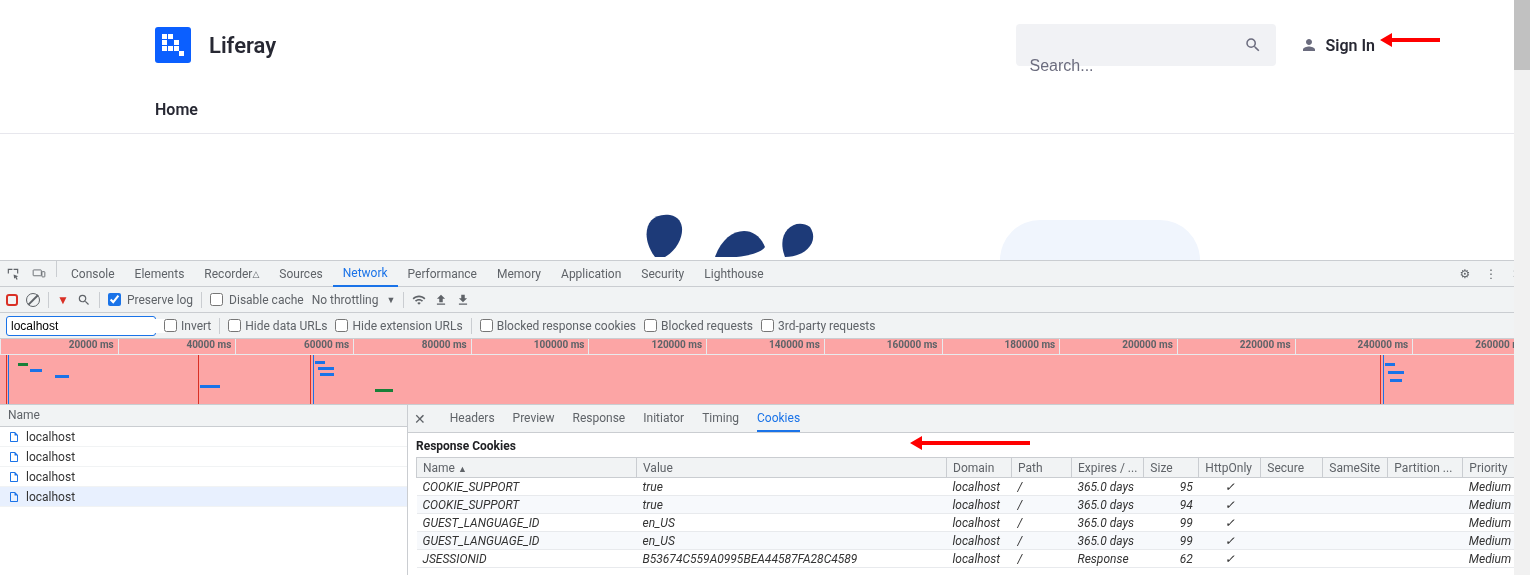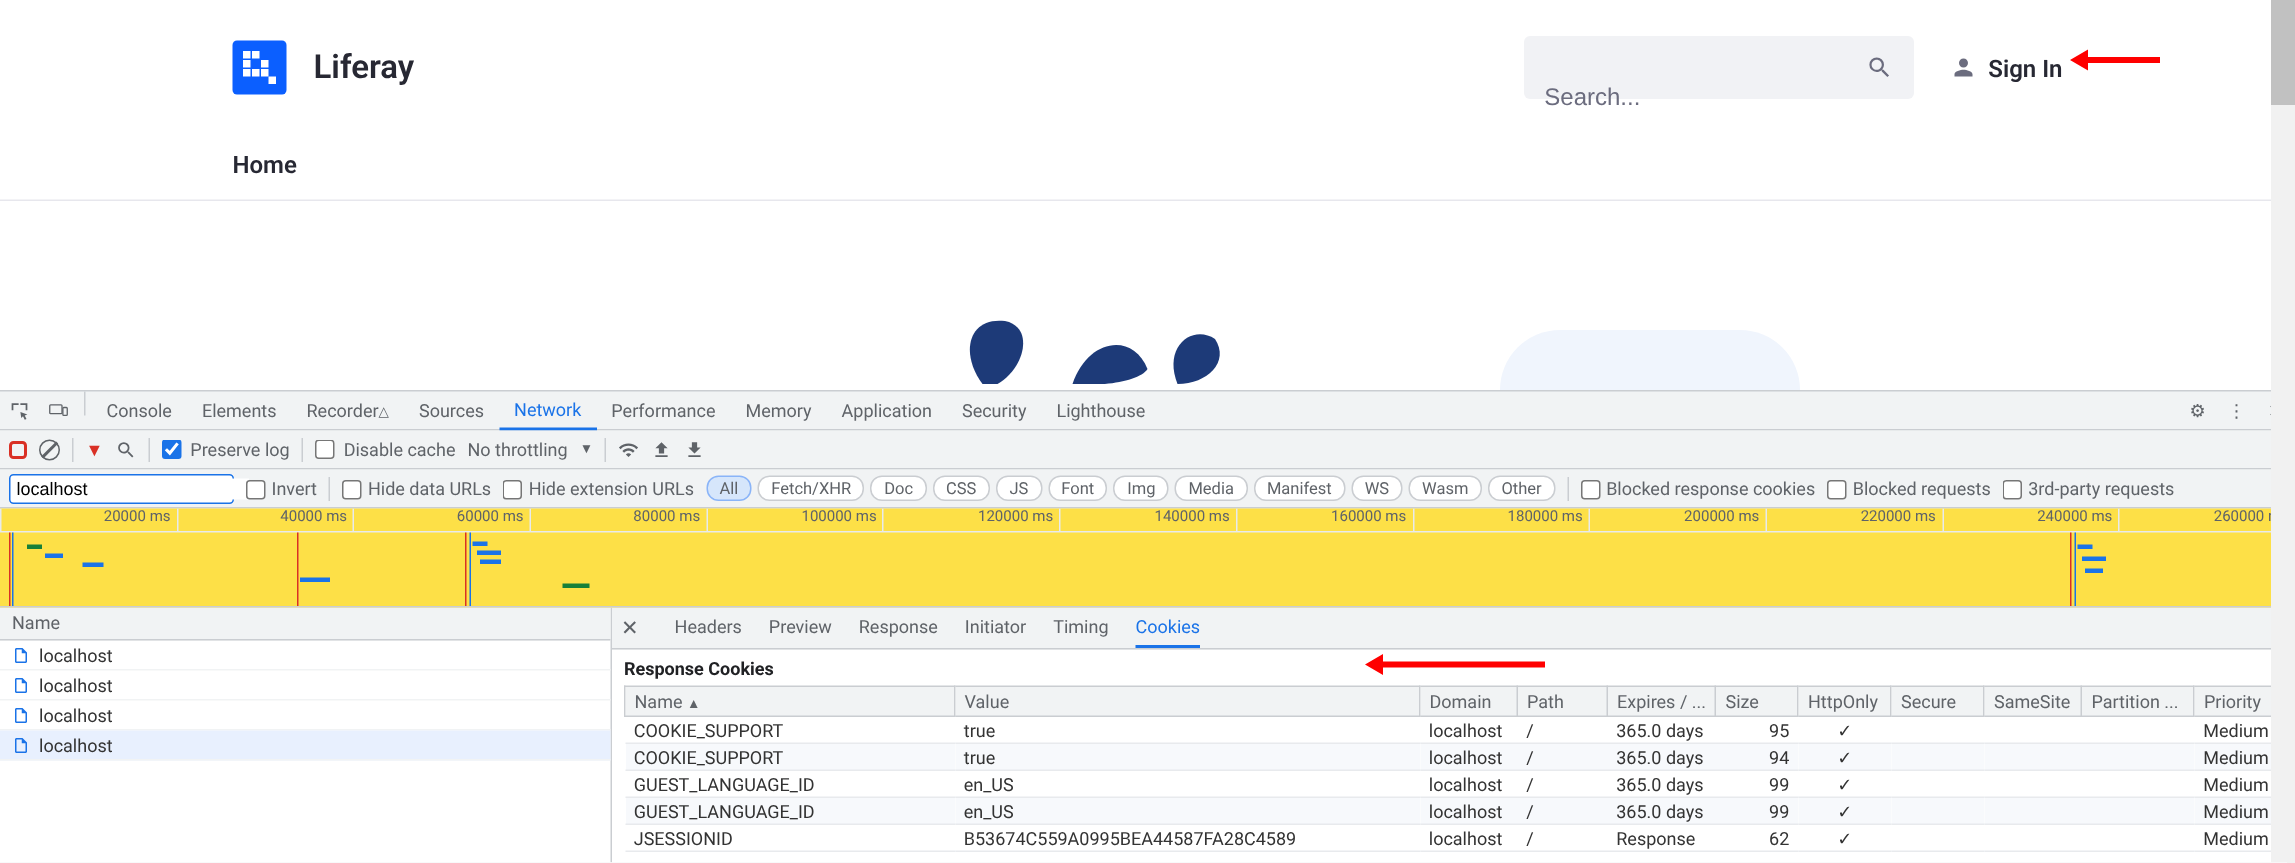--- a/index.html
+++ b/index.html
@@ -42,23 +42,23 @@
   .dt-toolbar .funnel { color: #d93025; }
   .dt-toolbar .sep { width:1px; height:16px; background:#cacdd1; }
   .dt-toolbar input[type=checkbox] { accent-color: #1a73e8; margin-right: 2px; }
   .dt-toolbar label { display:flex; align-items:center; gap:4px; }
   
   .dt-filterbar { display: flex; align-items: center; height: 26px; border-bottom: 1px solid #cacdd1; background: #f1f3f4; padding: 0 6px; gap: 8px; font-size: 12px; color: #5f6368; flex-wrap: nowrap; }
   .filter-input-wrap { display:flex; align-items:center; border:1px solid #1a73e8; background:#fff; border-radius:3px; height:20px; padding: 0 4px; width: 150px; }
   .filter-input-wrap input { border:none; outline:none; flex:1; font-size:12px; }
   .chip { border:1px solid #cacdd1; border-radius:8px; padding: 1px 8px; font-size:11px; background:#fff; cursor:pointer; }
   .chip.active { background:#d6e6fb; border-color:#8ab4f8; }
-  .dt-filterbar label { display:flex; align-items:flex-end; gap:4px; }
-  
-  .timeline { height: 66px; border-bottom: 1px solid #cacdd1; background:#fde047; position:relative; overflow:hidden; }
+  .dt-filterbar label { display:flex; align-items:center; gap:4px; }
+  
+  .timeline { height: 66px; border-bottom: 1px solid #cacdd1; background:#fca5a5; position:relative; overflow:hidden;font-weight:bold; }
   .timeline-ruler { height:16px; border-bottom:1px solid #e8eaed; display:flex; font-size:10px; color:#5f6368; }
   .timeline-ruler div { flex:1; text-align:right; padding-right:4px; border-left:1px solid #e8eaed; }
   .timeline-body { position:relative; height:50px; }
   .tl-mark { position:absolute; top:0; bottom:0; width:1px; background:#d93025; }
   .tl-mark2 { position:absolute; top:0; bottom:0; width:1px; background:#1a73e8; }
   .tl-bar { position:absolute; height:3px; background:#1a73e8; }
   .tl-bar.g { background:#188038; }
   
   .dt-body { flex:1; display:flex; background:#fff; overflow:hidden; }
   .req-list { width: 408px; border-right:1px solid #cacdd1; display:flex; flex-direction:column; background:#fff; }
@@ -73,21 +73,21 @@
   .detail-tabs .dtab { cursor:pointer; padding: 5px 0; }
   .detail-tabs .dtab.active { color:#1a73e8; border-bottom:2px solid #1a73e8; }
   
   .detail-body { padding: 6px 8px; font-size:12px; position:relative; flex:1; overflow:hidden; }
   .section-title { font-weight:700; color:#202124; margin-bottom:4px; }
   .arrow2 { position:absolute; top: 0px; left: 502px; }
   .arrow2 path { fill:#ff0000; }
   
   table.cookies { width:100%; border-collapse:collapse; font-size:12px; }
   table.cookies th { text-align:left; font-weight:400; color:#5f6368; background:#f1f3f4; border:1px solid #cacdd1; height:20px; padding: 0 6px; white-space:nowrap; overflow:hidden; }
-  table.cookies td { border-bottom:1px solid #e8eaed; height:18px; padding:0 6px; white-space:nowrap; overflow:hidden; }
+  table.cookies td { border-bottom:1px solid #e8eaed; height:18px; padding:0 6px; white-space:nowrap; overflow:hidden;font-style:italic; }
   table.cookies tr:nth-child(even) td { background:#f7f9fc; }
   .sort-ind { font-size:9px; color:#5f6368; margin-left:3px; }
   .num { text-align:right; }
   .ctr { text-align:center; }
   
   .vscroll { position:absolute; right:0; top:0; width:16px; height:575px; background:#f1f1f1; }
   .vscroll-thumb { width:16px; height:70px; background:#c1c1c1; }
 </style>
 </head>
 <body>
@@ -217,34 +217,20 @@
       </label>
     <div class="sep" style="width:1px;height:16px;background:#cacdd1;"></div>
     <label>
         <input type="checkbox" style="">
         <span>Hide data URLs</span>
       </label>
     <label>
         <input type="checkbox" style="">
         <span>Hide extension URLs</span>
       </label>
-    <div id="chips-container" style="display:flex;gap:4px;">
-        <div class="chip active">All</div>
-        <div class="chip">Fetch/XHR</div>
-        <div class="chip">Doc</div>
-        <div class="chip">CSS</div>
-        <div class="chip">JS</div>
-        <div class="chip">Font</div>
-        <div class="chip">Img</div>
-        <div class="chip">Media</div>
-        <div class="chip">Manifest</div>
-        <div class="chip">WS</div>
-        <div class="chip">Wasm</div>
-        <div class="chip">Other</div>
-      </div>
     <div class="sep" style="width:1px;height:16px;background:#cacdd1;"></div>
     <label>
         <input type="checkbox" style="">
         <span>Blocked response cookies</span>
       </label>
     <label>
         <input type="checkbox" style="">
         <span>Blocked requests</span>
       </label>
     <label>

